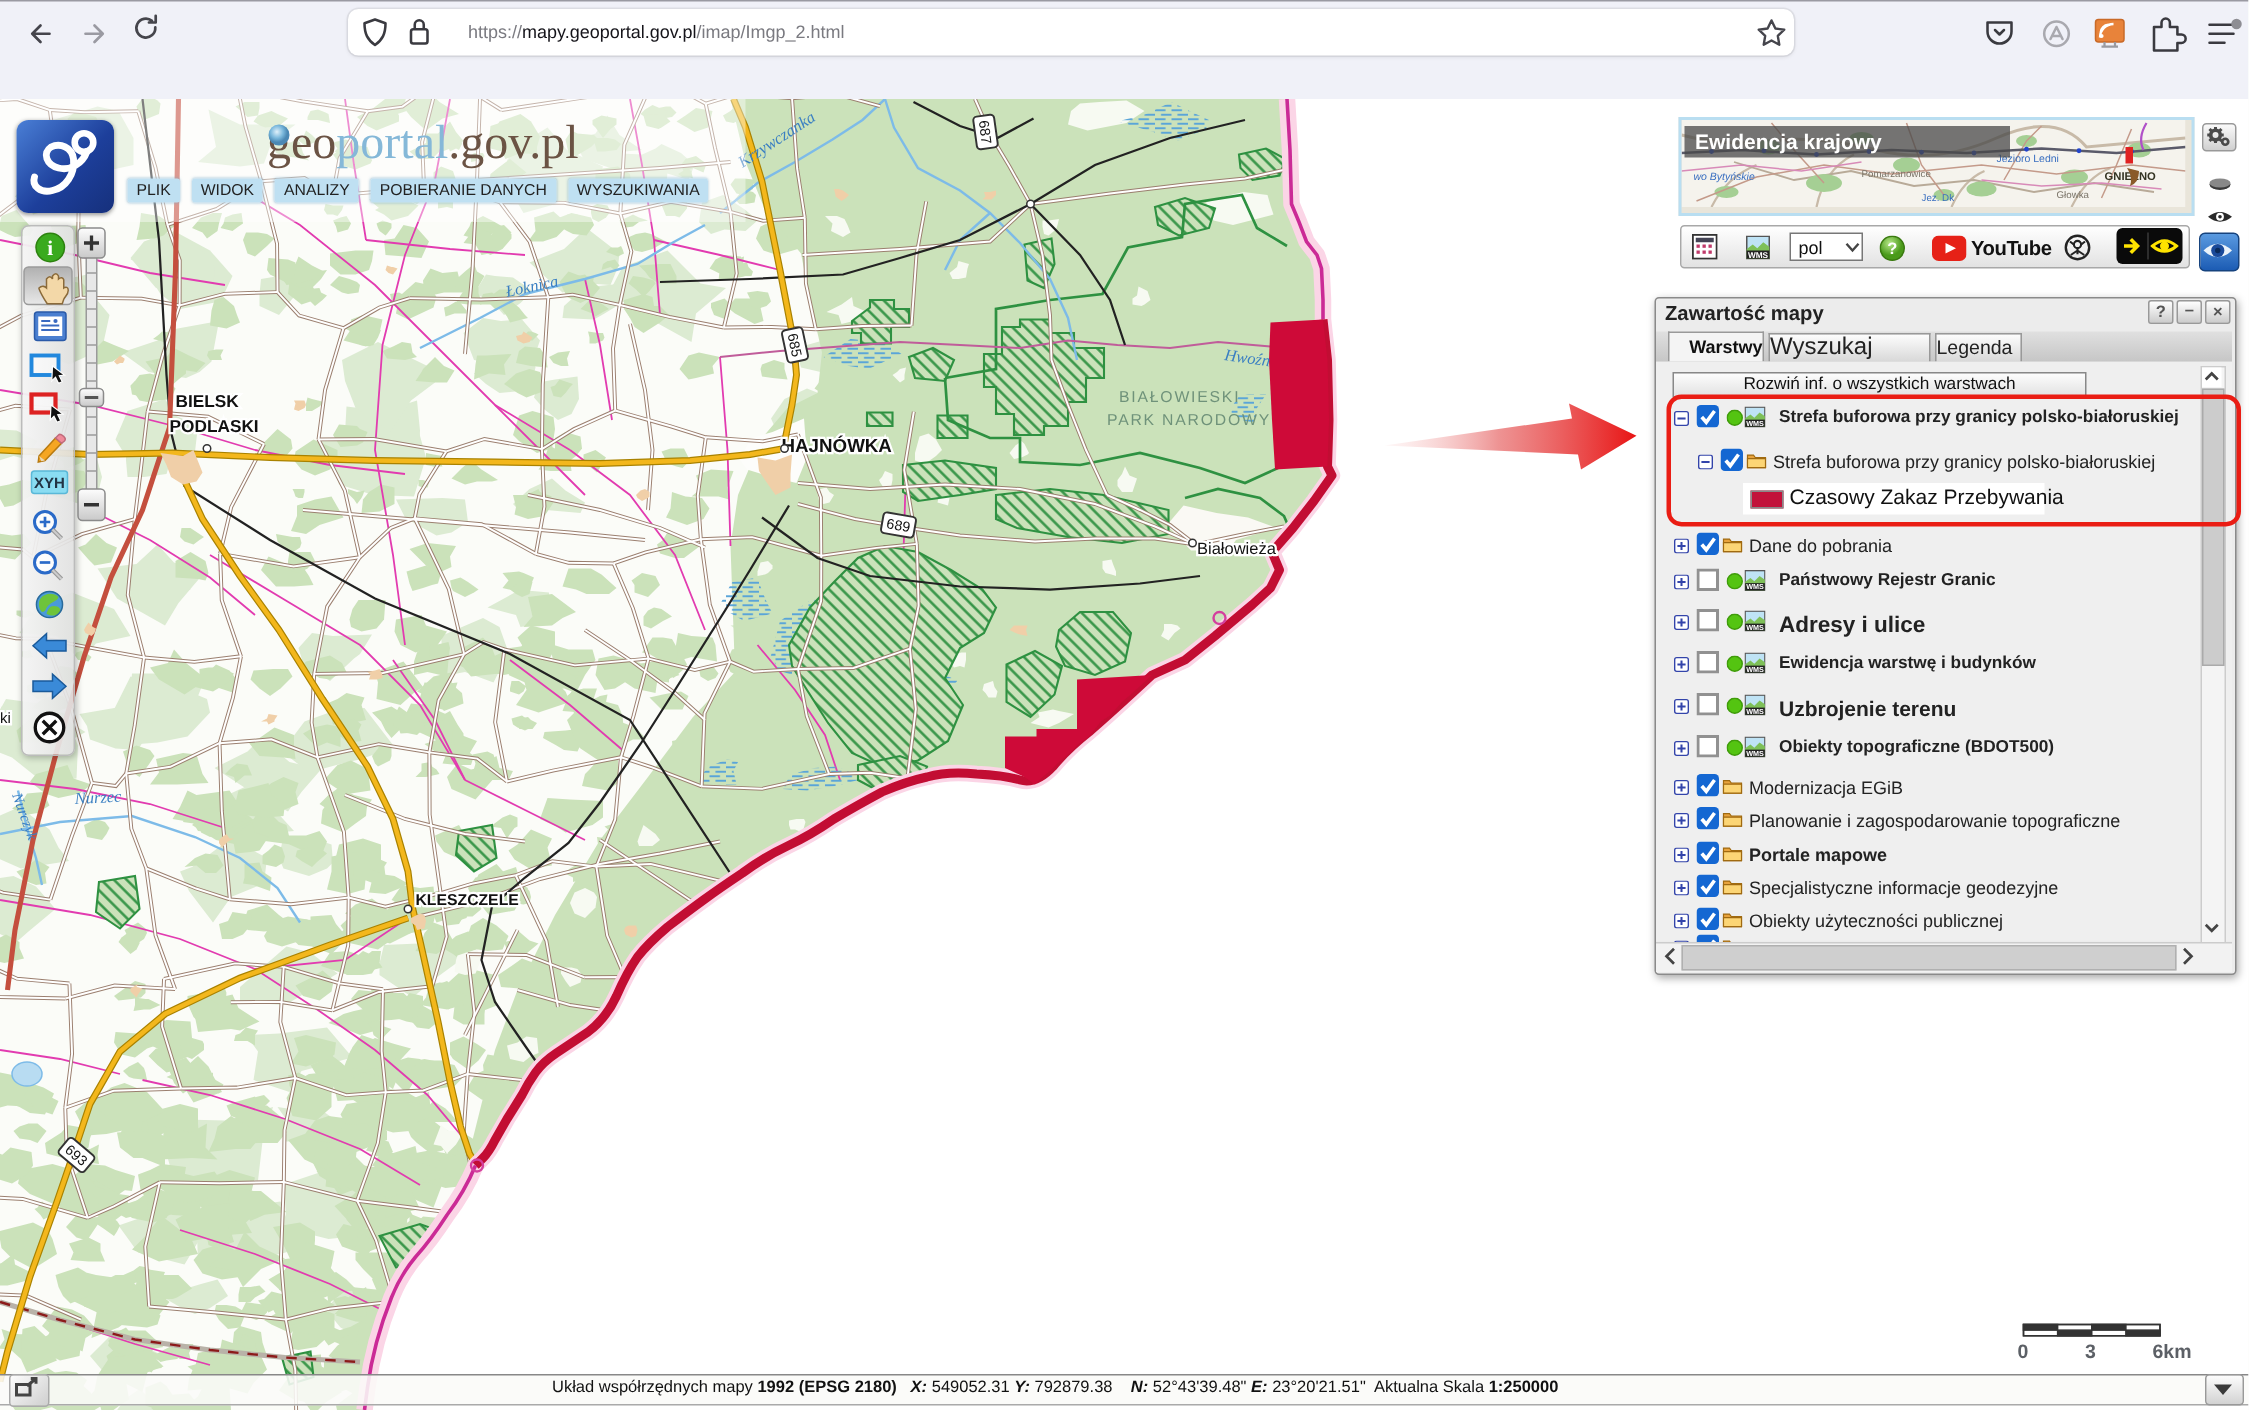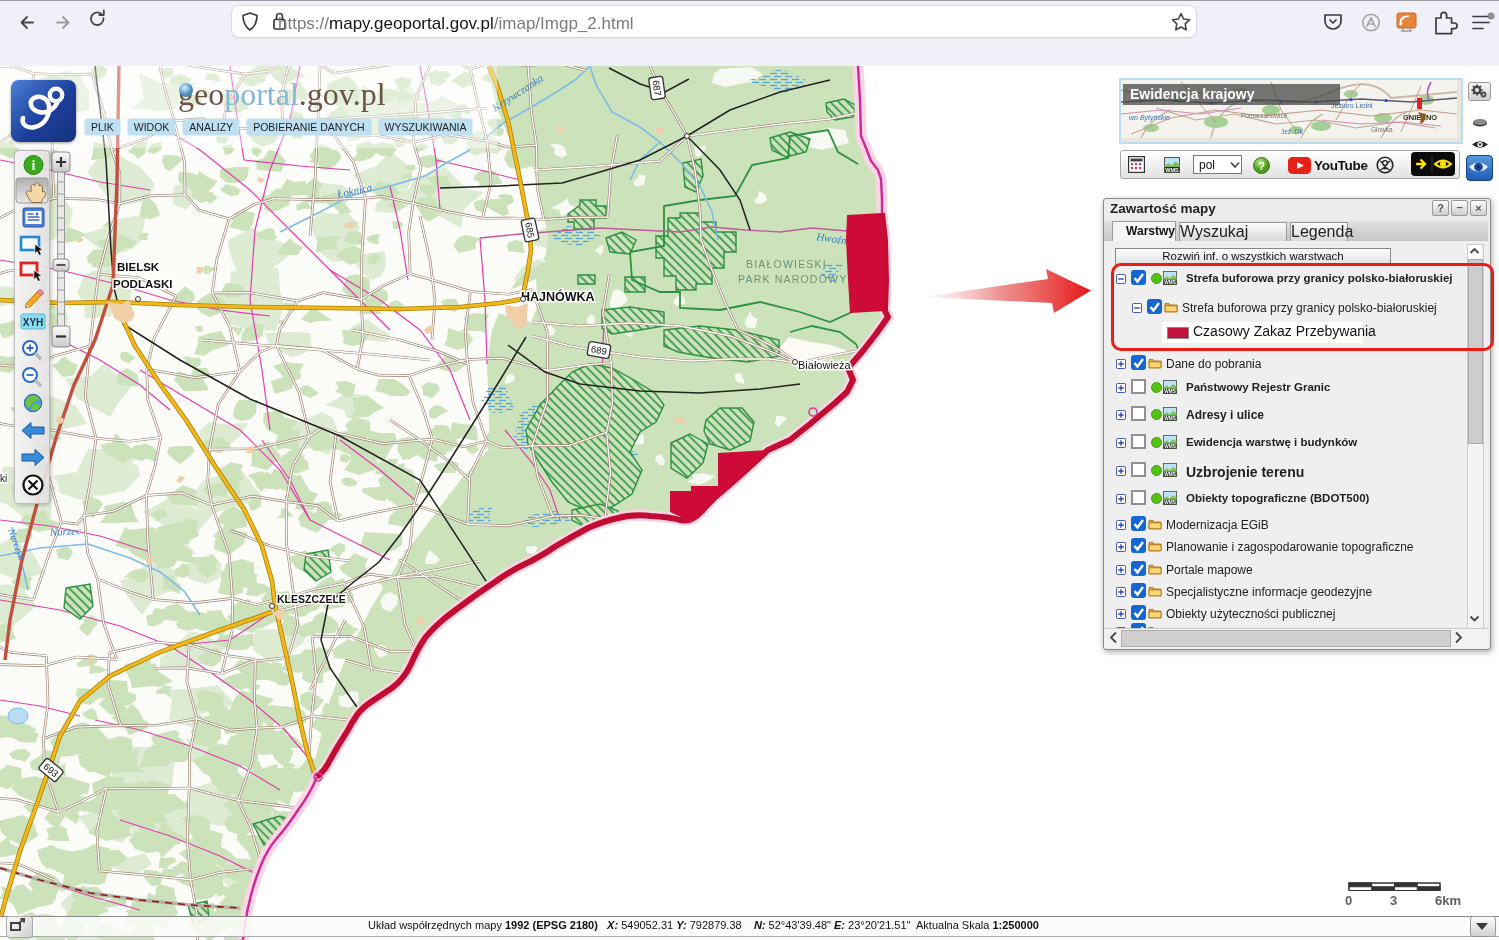--- a/index.html
+++ b/index.html
@@ -1532,21 +1532,21 @@
 
 <div style="position:absolute;left:1103px;top:198px;width:386px;height:450px;background:#ececec;border:1px solid #8a8a8a;border-radius:3px;box-shadow:1px 2px 6px rgba(0,0,0,0.35)"></div>
 <div style="position:absolute;left:1110px;top:201px;font-size:13.5px;font-weight:bold;color:#222">Zawartość mapy</div>
 <div style="position:absolute;left:1432px;top:200px;width:15px;height:14px;background:linear-gradient(#fff,#ccc);border:1px solid #999;border-radius:2px;color:#555;font-size:11px;font-weight:bold;text-align:center;line-height:14px">?</div>
 <div style="position:absolute;left:1451px;top:200px;width:15px;height:14px;background:linear-gradient(#fff,#ccc);border:1px solid #999;border-radius:2px;color:#555;font-size:11px;font-weight:bold;text-align:center;line-height:12px">–</div>
 <div style="position:absolute;left:1470px;top:200px;width:15px;height:14px;background:linear-gradient(#fff,#ccc);border:1px solid #999;border-radius:2px;color:#555;font-size:11px;font-weight:bold;text-align:center;line-height:14px">×</div>
 
 <div style="position:absolute;left:1104px;top:221px;width:384px;height:20px;background:linear-gradient(#e0e0e0,#c6c6c6);border-bottom:1px solid #aaa"></div>
 <div style="position:absolute;left:1112px;top:221px;width:62px;height:19px;background:#f4f4f4;border:1px solid #999;border-bottom:none;font-size:12px;font-weight:bold;color:#111;text-align:right;line-height:19px">Warstwy</div>
 <div style="position:absolute;left:1179px;top:222px;width:106px;height:18px;background:linear-gradient(#fdfdfd,#d8d8d8);border:1px solid #999;border-bottom:none;font-size:16px;color:#222;text-align:left;line-height:18px">Wyszukaj warstwę</div>
-<div style="position:absolute;left:1290px;top:222px;width:56px;height:18px;background:linear-gradient(#fdfdfd,#d8d8d8);border:1px solid #999;border-bottom:none;font-size:16px;color:#222;text-align:right;line-height:18px">Legenda</div>
+<div style="position:absolute;left:1290px;top:222px;width:56px;height:18px;background:linear-gradient(#fdfdfd,#d8d8d8);border:1px solid #999;border-bottom:none;font-size:13px;color:#222;text-align:left;line-height:18px">Legenda</div>
 
 <div style="position:absolute;left:1104px;top:241px;width:384px;height:386px;background:#efefef"></div>
 <div style="position:absolute;left:1115px;top:248px;width:274px;height:15px;background:linear-gradient(#fdfdfd,#e2e2e2);border:1px solid #888;font-size:11.5px;color:#111;text-align:center;line-height:15px">Rozwiń inf. o wszystkich warstwach</div>
 <svg width="10" height="10" viewBox="0 0 11 11" style="position:absolute;left:1116px;top:274px">
     <rect x="0.5" y="0.5" width="10" height="10" rx="1.5" fill="#fff" stroke="#3344aa"></rect>
     <path d="M2.5 5.5 h6" stroke="#3344aa" stroke-width="1.5"></path>
   </svg>
 <svg width="15" height="15" style="position:absolute;left:1131px;top:270px">
     <rect width="15" height="15" rx="3" fill="#1467d2"></rect>
     <path d="M3.5 8 l3 3.5 L12 4" stroke="#fff" stroke-width="2.4" fill="none"></path>
@@ -1613,21 +1613,21 @@
   </svg>
 <svg width="11" height="11" style="position:absolute;left:1151px;top:409px">
     <circle cx="5.5" cy="5.5" r="5" fill="#54c411" stroke="#3f9c0a"></circle>
   </svg>
 <svg width="14" height="14" viewBox="0 0 16 16" style="position:absolute;left:1163px;top:407px">
     <rect x="0.5" y="0.5" width="15" height="15" fill="#bfe3f5" stroke="#555"></rect>
     <path d="M0.5 9 l4-3 3 2.5 4-4 4 3 V15.5 H0.5 Z" fill="#7ec058"></path>
     <rect x="0.5" y="10" width="15" height="5.5" fill="#222"></rect>
     <text x="8" y="14.8" font-size="5.5" font-weight="bold" text-anchor="middle" fill="#fff">WMS</text>
   </svg>
-<div style="position:absolute;left:1186px;top:408px;font-size:12px;font-weight:bold;color:#222;white-space:nowrap">Adresy i ulice</div>
+<div style="position:absolute;left:1186px;top:408px;font-size:15px;font-weight:bold;color:#222;white-space:nowrap">Adresy i ulice</div>
 <svg width="10" height="10" viewBox="0 0 11 11" style="position:absolute;left:1116px;top:438px">
     <rect x="0.5" y="0.5" width="10" height="10" rx="1.5" fill="#fff" stroke="#3344aa"></rect>
     <path d="M2.5 5.5 h6 M5.5 2.5 v6" stroke="#3344aa" stroke-width="1.5"></path>
   </svg>
 <svg width="15" height="15" style="position:absolute;left:1131px;top:434px">
     <rect x="1" y="1" width="13" height="13" fill="#fff" stroke="#919191" stroke-width="2"></rect>
   </svg>
 <svg width="11" height="11" style="position:absolute;left:1151px;top:437px">
     <circle cx="5.5" cy="5.5" r="5" fill="#54c411" stroke="#3f9c0a"></circle>
   </svg>
@@ -1703,21 +1703,21 @@
     <path d="M2.5 5.5 h6 M5.5 2.5 v6" stroke="#3344aa" stroke-width="1.5"></path>
   </svg>
 <svg width="15" height="15" style="position:absolute;left:1131px;top:561px">
     <rect width="15" height="15" rx="3" fill="#1467d2"></rect>
     <path d="M3.5 8 l3 3.5 L12 4" stroke="#fff" stroke-width="2.4" fill="none"></path>
   </svg>
 <svg width="14" height="12" viewBox="0 0 17 15" style="position:absolute;left:1148px;top:563px">
     <path d="M1 3 h5 l1.5 2 H16 v8.5 H1 Z" fill="#e8a33d" stroke="#a06a10"></path>
     <path d="M1 6 h15 v7.5 H1 Z" fill="#fcd575" stroke="#a06a10"></path>
   </svg>
-<div style="position:absolute;left:1166px;top:563px;font-size:12px;font-weight:normal;color:#222;white-space:nowrap">Portale mapowe</div>
+<div style="position:absolute;left:1166px;top:563px;font-size:12px;font-weight:bold;color:#222;white-space:nowrap">Portale mapowe</div>
 <svg width="10" height="10" viewBox="0 0 11 11" style="position:absolute;left:1116px;top:587px">
     <rect x="0.5" y="0.5" width="10" height="10" rx="1.5" fill="#fff" stroke="#3344aa"></rect>
     <path d="M2.5 5.5 h6 M5.5 2.5 v6" stroke="#3344aa" stroke-width="1.5"></path>
   </svg>
 <svg width="15" height="15" style="position:absolute;left:1131px;top:583px">
     <rect width="15" height="15" rx="3" fill="#1467d2"></rect>
     <path d="M3.5 8 l3 3.5 L12 4" stroke="#fff" stroke-width="2.4" fill="none"></path>
   </svg>
 <svg width="14" height="12" viewBox="0 0 17 15" style="position:absolute;left:1148px;top:585px">
     <path d="M1 3 h5 l1.5 2 H16 v8.5 H1 Z" fill="#e8a33d" stroke="#a06a10"></path>
@@ -1824,21 +1824,21 @@
   </svg>
 
   <div style="position:absolute;left:232px;top:5px;width:964px;height:31px;background:#fff;border-radius:7px;box-shadow:0 0 0 1px rgba(0,0,0,0.06),0 1px 3px rgba(0,0,0,0.1)"></div>
   <svg width="80" height="32" viewBox="0 0 80 32" style="position:absolute;left:238px;top:5px">
     <path d="M12 7 l7 2.5 c0 7 -2 11 -7 14.5 c-5 -3.5 -7 -7.5 -7 -14.5 Z" fill="none" stroke="#3a3a40" stroke-width="1.7" stroke-linejoin="round"></path>
     <g stroke="#3a3a40" stroke-width="1.7" fill="none">
         <rect x="36" y="13.5" width="11" height="9.5" rx="1.5"></rect>
         <path d="M38.5 13.5 v-3 a3 3 0 0 1 6 0 v3"></path>
       </g>
   </svg>
-  <div style="position:absolute;left:278px;top:13px;font-size:17px;color:#7a7a80;white-space:pre">https://<span style="color:#15141a">mapy.geoportal.gov.pl</span>/imap/Imgp_2.html</div>
+  <div style="position:absolute;left:312px;top:13px;font-size:12px;color:#7a7a80;white-space:pre">https://<span style="color:#15141a">mapy.geoportal.gov.pl</span>/imap/Imgp_2.html</div>
   <svg width="22" height="22" viewBox="0 0 22 22" style="position:absolute;left:1170px;top:10px">
     <path d="M11 2.6 l2.6 5.4 5.9 .8 -4.3 4.1 1 5.9 -5.2 -2.8 -5.2 2.8 1 -5.9 -4.3 -4.1 5.9 -.8 Z" fill="none" stroke="#45454c" stroke-width="1.6" stroke-linejoin="round"></path>
   </svg>
 
   <svg width="190" height="32" viewBox="0 0 190 32" style="position:absolute;left:1305px;top:6px">
     <g stroke="#3a3a40" stroke-width="1.7" fill="none" stroke-linecap="round" stroke-linejoin="round">
       <path d="M20 8 h16 v6 a8 8 0 0 1 -16 0 Z M25 13 l3 3 3-3"></path>
       <g stroke="#a9a9af">
           <circle cx="66" cy="15.5" r="8.2"></circle>
           <path d="M62 19 l4-8 4 8 M63.5 17 h5"></path>

